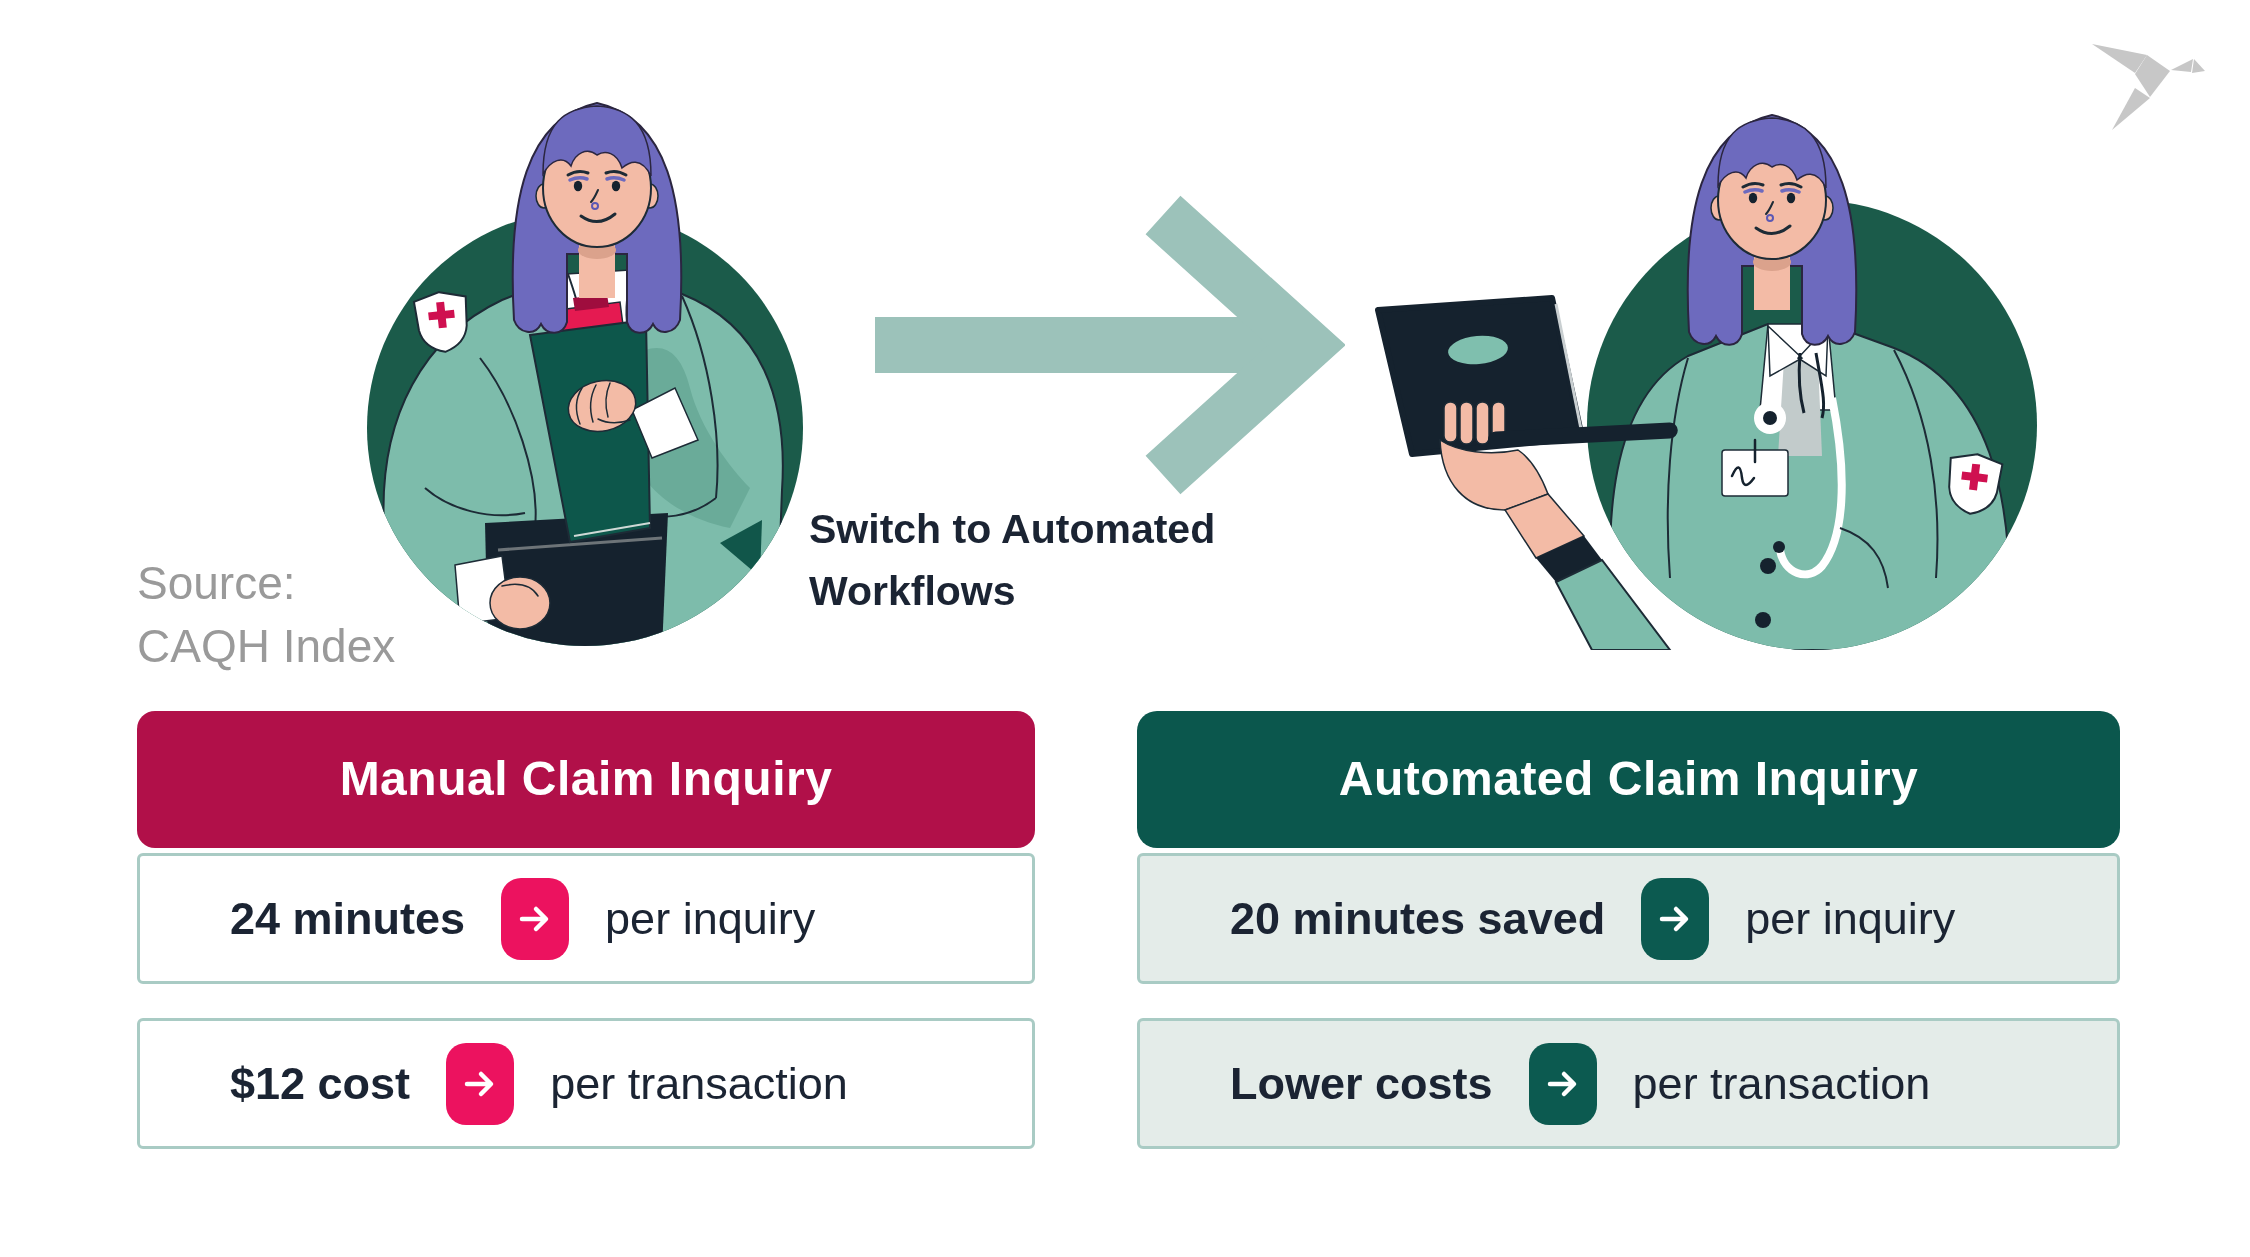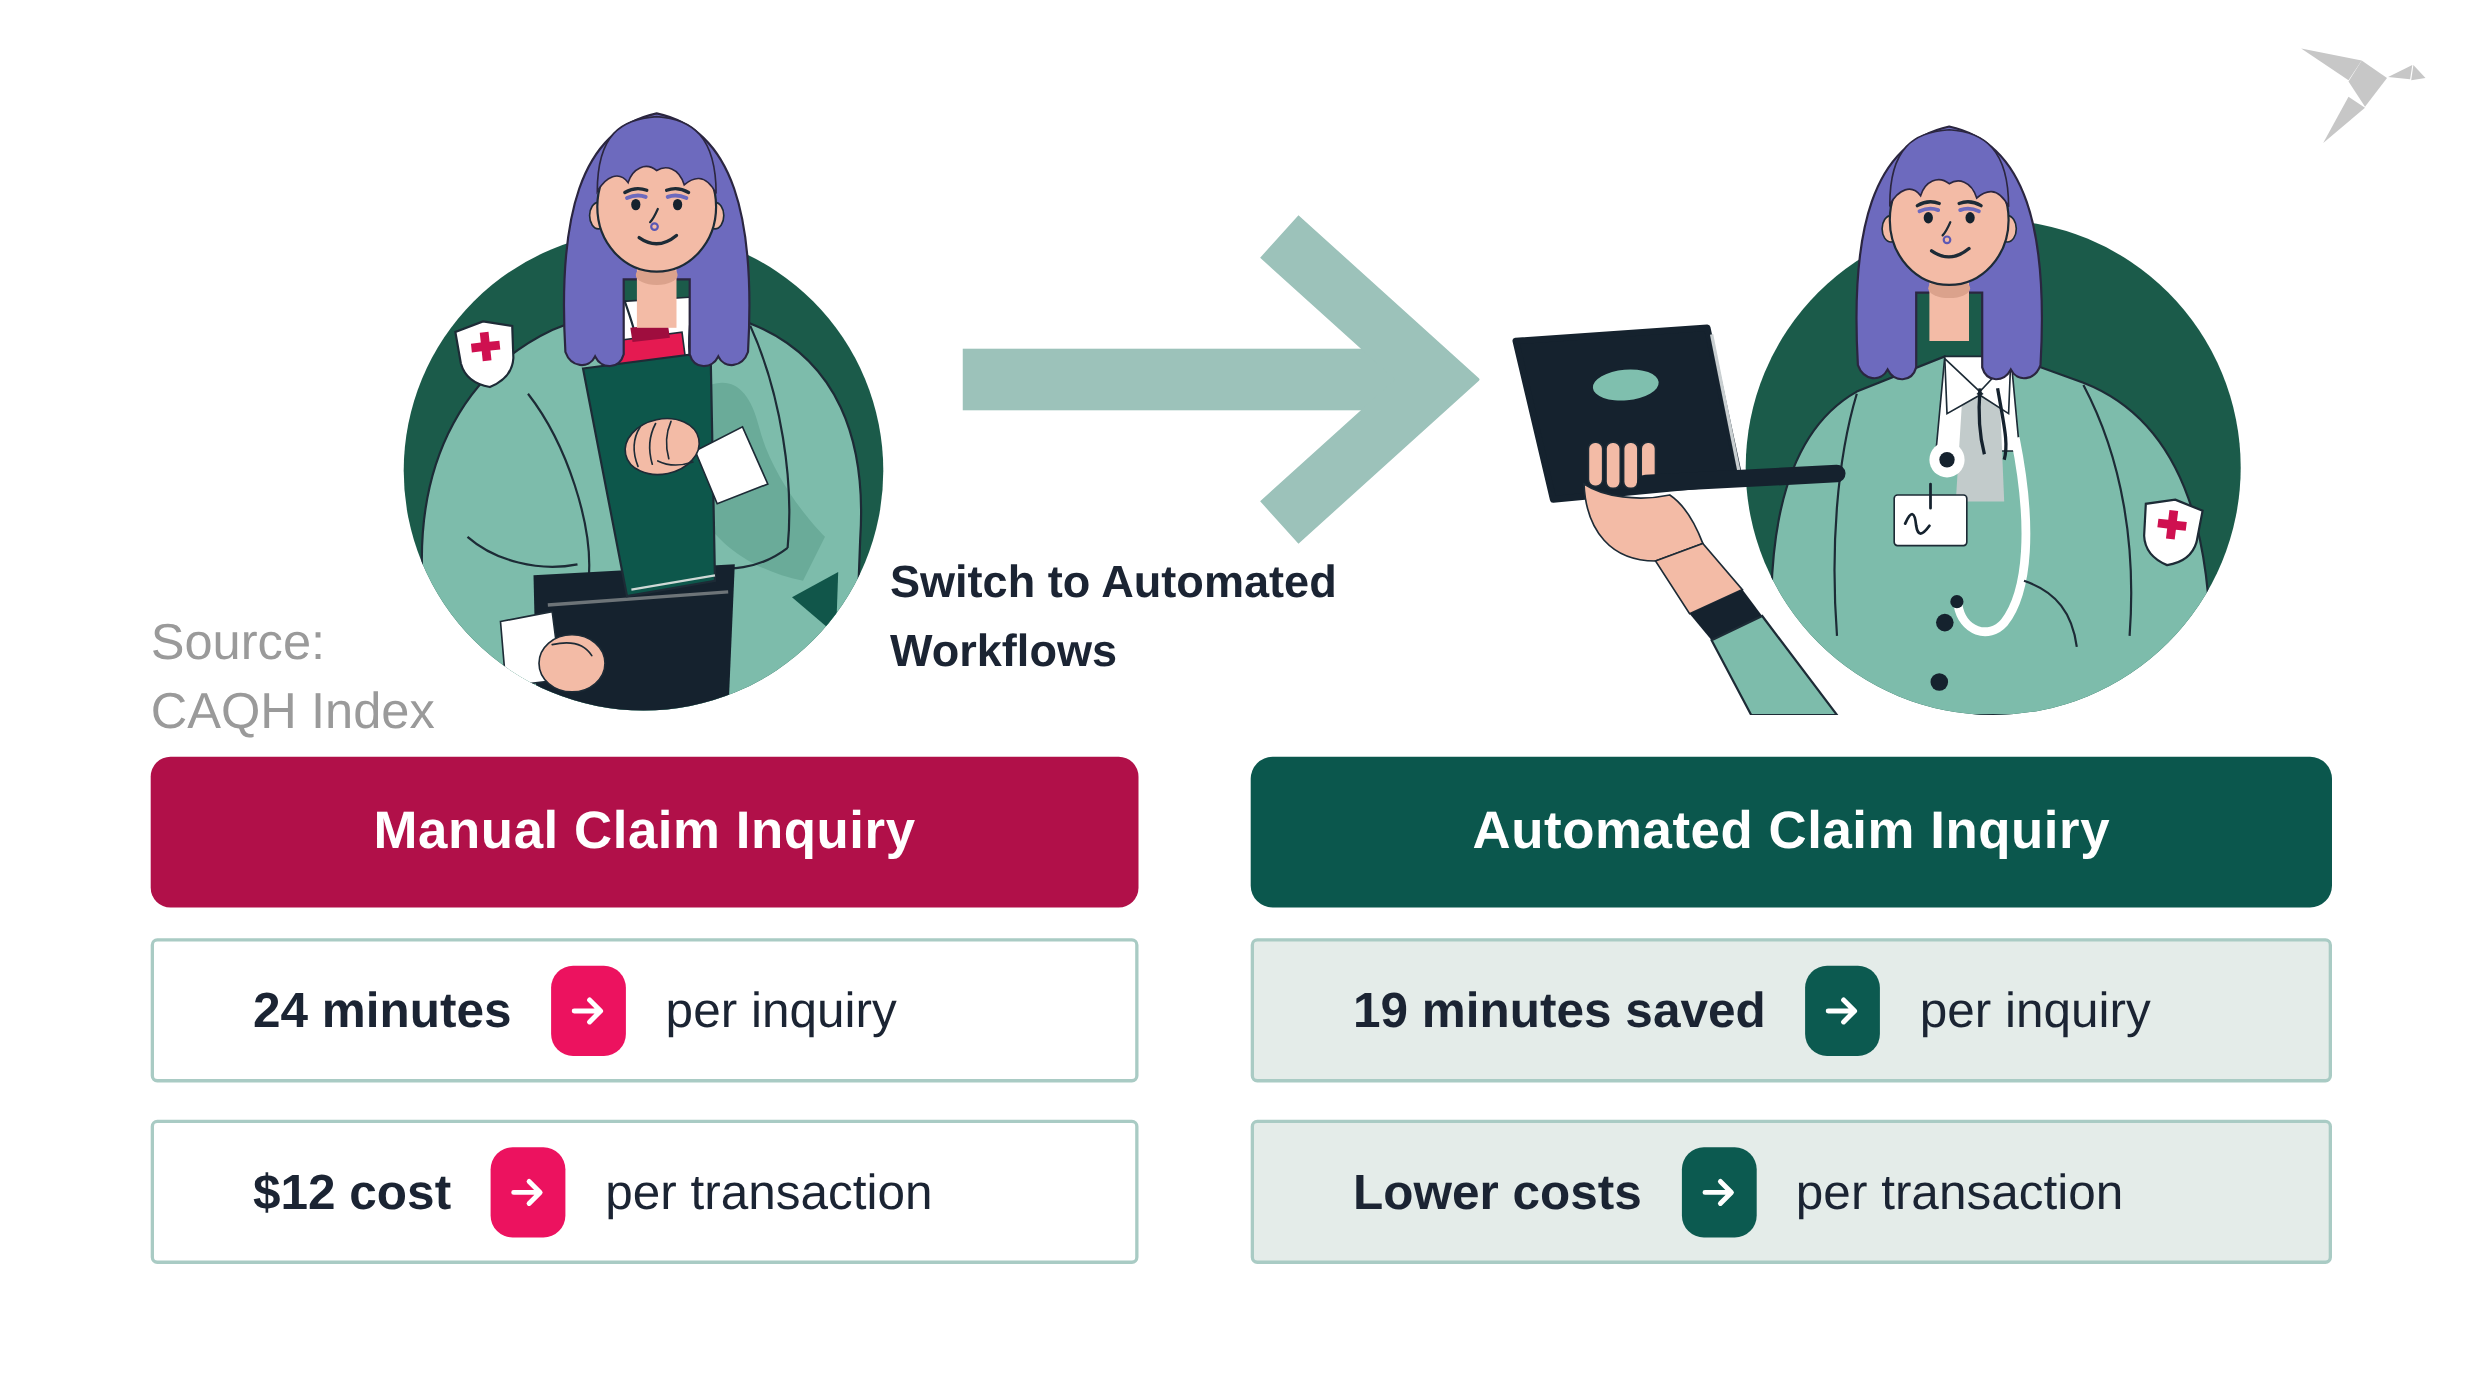--- a/index.html
+++ b/index.html
@@ -13,21 +13,21 @@
   body{background:#e8e8e8;font-family:"Liberation Sans",sans-serif;}
   .stage{position:relative;width:2250px;height:1257px;background:#ffffff;overflow:hidden;}
   .abs{position:absolute;}
 
   .source-note{left:137px;top:534px;font-size:46px;line-height:63px;color:var(--text-gray);margin-top:18px;}
   .transition-title{left:809px;top:498px;width:650px;text-align:left;
     font-size:41px;line-height:62px;font-weight:700;color:var(--text-dark);}
   .transition-title span{display:block;}
 
   .col-header{height:137px;border-radius:18px;color:#fff;font-size:48px;font-weight:700;
-    text-align:center;line-height:135px;letter-spacing:.5px;}
+    text-align:center;line-height:135px;letter-spacing:.5px;margin-top:23px;}
   .manual-header{left:137px;top:688px;width:898px;background:var(--manual-header-bg);}
   .automated-header{left:1137px;top:688px;width:983px;background:var(--automated-header-bg);border-radius:20px;}
 
   .stat-card{height:131px;border-radius:6px;border:3px solid var(--card-border);
     display:flex;align-items:center;padding-left:90px;background:#fff;}
   .stat-card.manual{left:137px;width:898px;}
   .stat-card.automated{left:1137px;width:983px;background:var(--automated-card-bg);}
   .row1{top:853px;} .row2{top:1018px;}
   .stat-value{font-size:45px;font-weight:700;color:var(--text-dark);white-space:nowrap;}
   .stat-label{font-size:45px;font-weight:400;color:var(--text-dark);white-space:nowrap;}
@@ -179,21 +179,21 @@
     <span class="stat-value">$12 cost</span>
     <span class="stat-badge pink">
       <svg width="36" height="36" viewBox="0 0 36 36">
         <path d="M5 18h22M19 8l10 10-10 10" stroke="#fff" stroke-width="4.5" fill="none" stroke-linecap="round" stroke-linejoin="round"></path>
       </svg>
     </span>
     <span class="stat-label">per transaction</span>
   </div>
 
   <div class="abs stat-card automated row1">
-    <span class="stat-value">19 minutes saved</span>
+    <span class="stat-value">20 minutes saved</span>
     <span class="stat-badge teal">
       <svg width="36" height="36" viewBox="0 0 36 36">
         <path d="M5 18h22M19 8l10 10-10 10" stroke="#fff" stroke-width="4.5" fill="none" stroke-linecap="round" stroke-linejoin="round"></path>
       </svg>
     </span>
     <span class="stat-label">per inquiry</span>
   </div>
   <div class="abs stat-card automated row2">
     <span class="stat-value">Lower costs</span>
     <span class="stat-badge teal">

